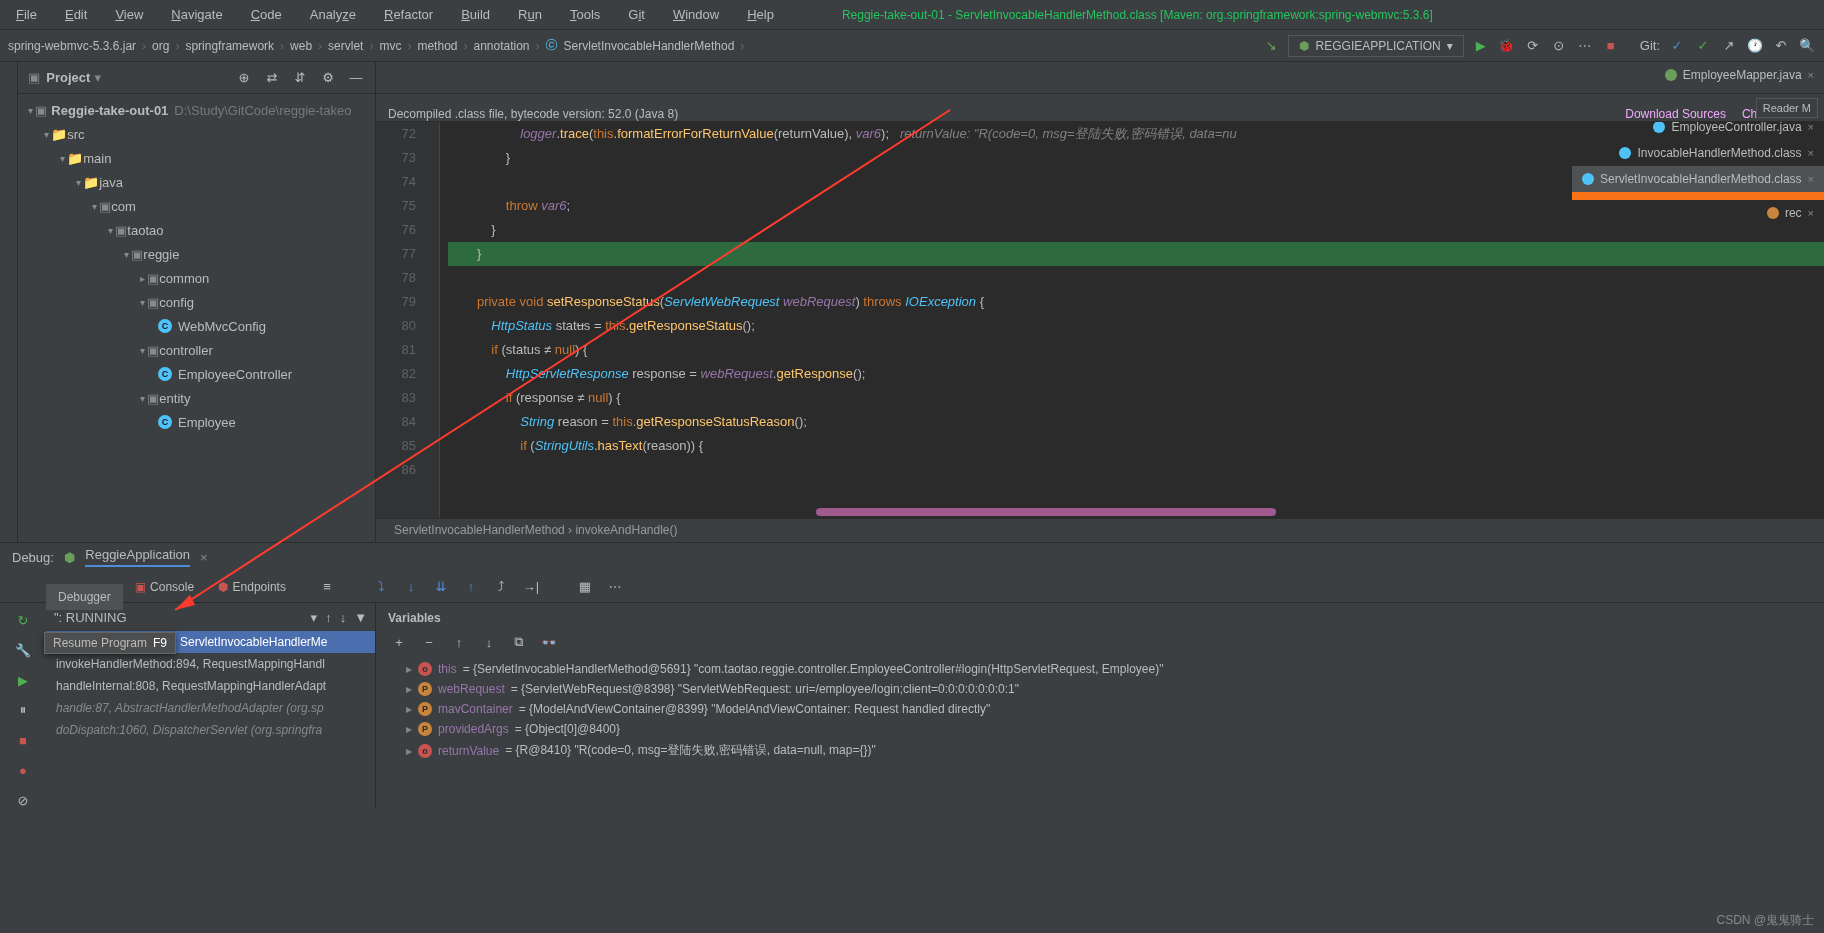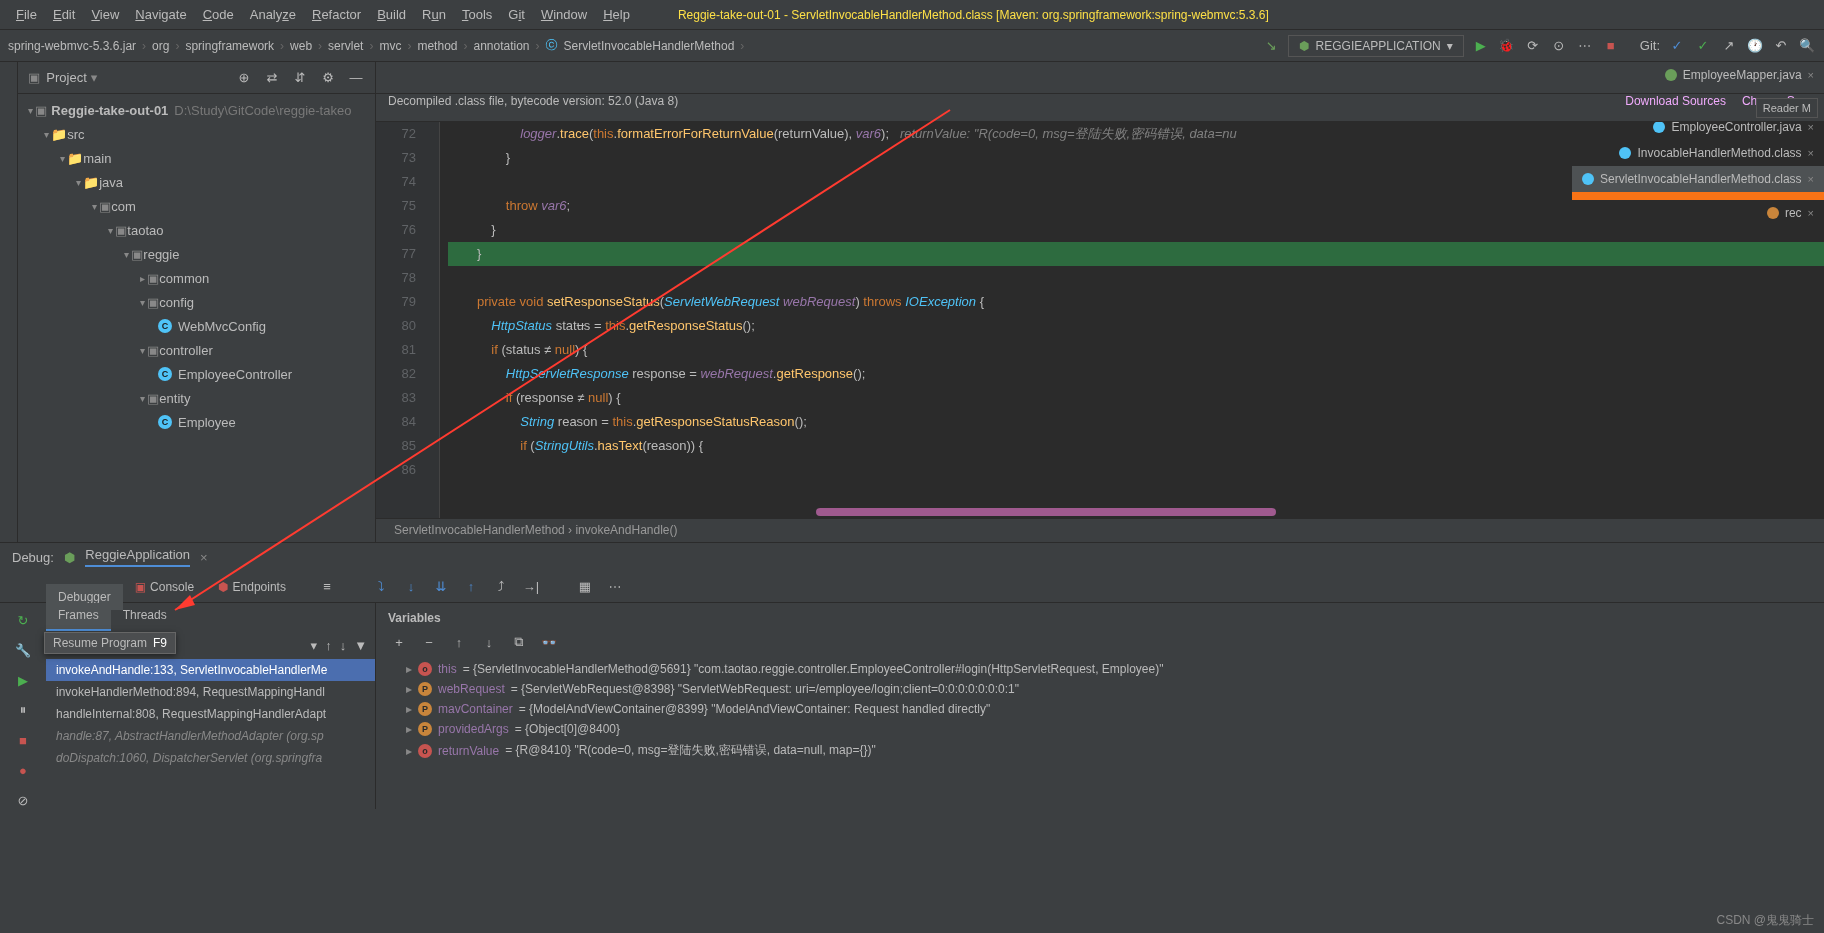--- a/index.html
+++ b/index.html
@@ -1,47 +1,47 @@
 <!DOCTYPE html>
 <html><head>
 <meta charset="utf-8">
 <style>
 * { margin:0; padding:0; box-sizing:border-box; font-family:'Segoe UI',sans-serif; }
 body { background:#3c3f41; color:#bbb; font-size:13px; overflow:hidden; width:1824px; height:933px; position:relative; }
 .titlebar { height:30px; display:flex; align-items:center; padding:0 8px; background:#3c3f41; border-bottom:1px solid #2b2b2b; }
-.menu { display:flex; gap:0; }
+.menu { display:flex; gap:12px; }
 .menu-item { padding:2px 8px; cursor:pointer; }
 .menu-item u { text-decoration:underline; }
-.title-text { margin-left:40px; color:#fde047; font-size:12px; }
+.title-text { margin-left:60px; color:#22c55e; font-size:12px; }
 .navbar { height:32px; display:flex; align-items:center; padding:0 8px; background:#3c3f41; border-bottom:1px solid #2b2b2b; }
 .breadcrumb { display:flex; align-items:center; gap:6px; font-size:12px; }
 .bc-sep { color:#666; }
 .bc-item { color:#bbb; }
 .bc-item.hl { color:#bbb; }
 .nav-right { margin-left:auto; display:flex; align-items:center; gap:8px; }
 .run-cfg { background:#3c3f41; border:1px solid #555; padding:3px 10px; display:flex; align-items:center; gap:6px; font-size:12px; }
 .icon-btn { width:18px; height:18px; display:inline-flex; align-items:center; justify-content:center; cursor:pointer; }
 .main { display:flex; height:480px; }
 .sidebar-left { width:18px; background:#3c3f41; border-right:1px solid #2b2b2b; }
 .project-panel { width:358px; background:#3c3f41; border-right:1px solid #2b2b2b; display:flex; flex-direction:column; }
 .project-header { height:32px; display:flex; align-items:center; padding:0 10px; border-bottom:1px solid #2b2b2b; }
-.project-header .title { font-weight:normal; }
+.project-header .title { font-weight:bold; }
 .project-header .tools { margin-left:auto; display:flex; gap:10px; }
 .tree { padding:4px 0; overflow:auto; flex:1; }
 .tree-row { display:flex; align-items:center; height:24px; padding-left:8px; cursor:pointer; white-space:nowrap; }
 .chev { color:#888; margin-right:2px; font-size:10px; }
 .folder-ico { color:#888; }
 .class-ico { width:14px; height:14px; border-radius:50%; background:#4fc3f7; color:#1a1a1a; display:inline-flex; align-items:center; justify-content:center; font-size:9px; font-weight:bold; margin-right:6px; }
 .editor-area { flex:1; background:#2b2b2b; display:flex; flex-direction:column; position:relative; }
 .tabs { height:32px; display:flex; align-items:flex-end; background:#3c3f41; border-bottom:1px solid #2b2b2b; padding-left:4px;flex-direction:column; }
 .tab { padding:6px 10px; display:flex; align-items:center; gap:6px; font-size:12px; cursor:pointer; color:#bbb; }
 .tab.active { background:#4e5254; border-bottom:8px solid #f97316; }
 .tab-ico { width:12px; height:12px; display:inline-block; border-radius:50%; }
 .tab-close { color:#888; font-size:11px; }
-.decompile-bar { height:28px; background:#3c3f41; display:flex; align-items:flex-start; padding:0 12px; font-size:12px; border-bottom:1px solid #2b2b2b; }
+.decompile-bar { height:28px; background:#3c3f41; display:flex; align-items:flex-end; padding:0 12px; font-size:12px; border-bottom:1px solid #2b2b2b; }
 .decompile-bar .links { margin-left:auto; display:flex; gap:16px; }
 .decompile-bar .links a { color:#f0abfc; cursor:pointer; }
 .code-area { flex:1; display:flex; font-family:'Consolas',monospace; font-size:13px; overflow:hidden; position:relative; }
 .gutter { width:48px; background:#313335; color:#606366; text-align:right; padding:0 8px 0 0; }
 .gutter-line { height:24px; line-height:24px; }
 .fold-gutter { width:16px; background:#313335; border-right:1px solid #444; }
 .code-lines { flex:1; padding-left:8px; }
 .code-line { height:24px; line-height:24px; white-space:pre; }
 .code-line.exec { background:#2d6b3f; }
 .kw { color:#cc7832; }
@@ -365,24 +365,20 @@
     <div class="debug-left">
       <span class="icon-btn" style="color:#4caf50">↻</span>
       <span class="icon-btn">🔧</span>
       <span class="icon-btn" style="color:#4caf50">▶</span>
       <span class="icon-btn">⏸</span>
       <span class="icon-btn" style="color:#c75450">■</span>
       <span class="icon-btn" style="color:#c75450">●</span>
       <span class="icon-btn">⊘</span>
     </div>
     <div class="frames-panel">
-      <div class="frames-tabs">
-        <div class="frames-tab active">Frames</div>
-        <div class="frames-tab">Threads</div>
-      </div>
       <div class="thread-sel">
         <span>": RUNNING</span>
         <span style="display:flex;gap:8px">
           <span>▾</span>
           <span>↑</span>
           <span>↓</span>
           <span>▼</span>
         </span>
       </div>
       <div class="frame-list" id="frame-list">

